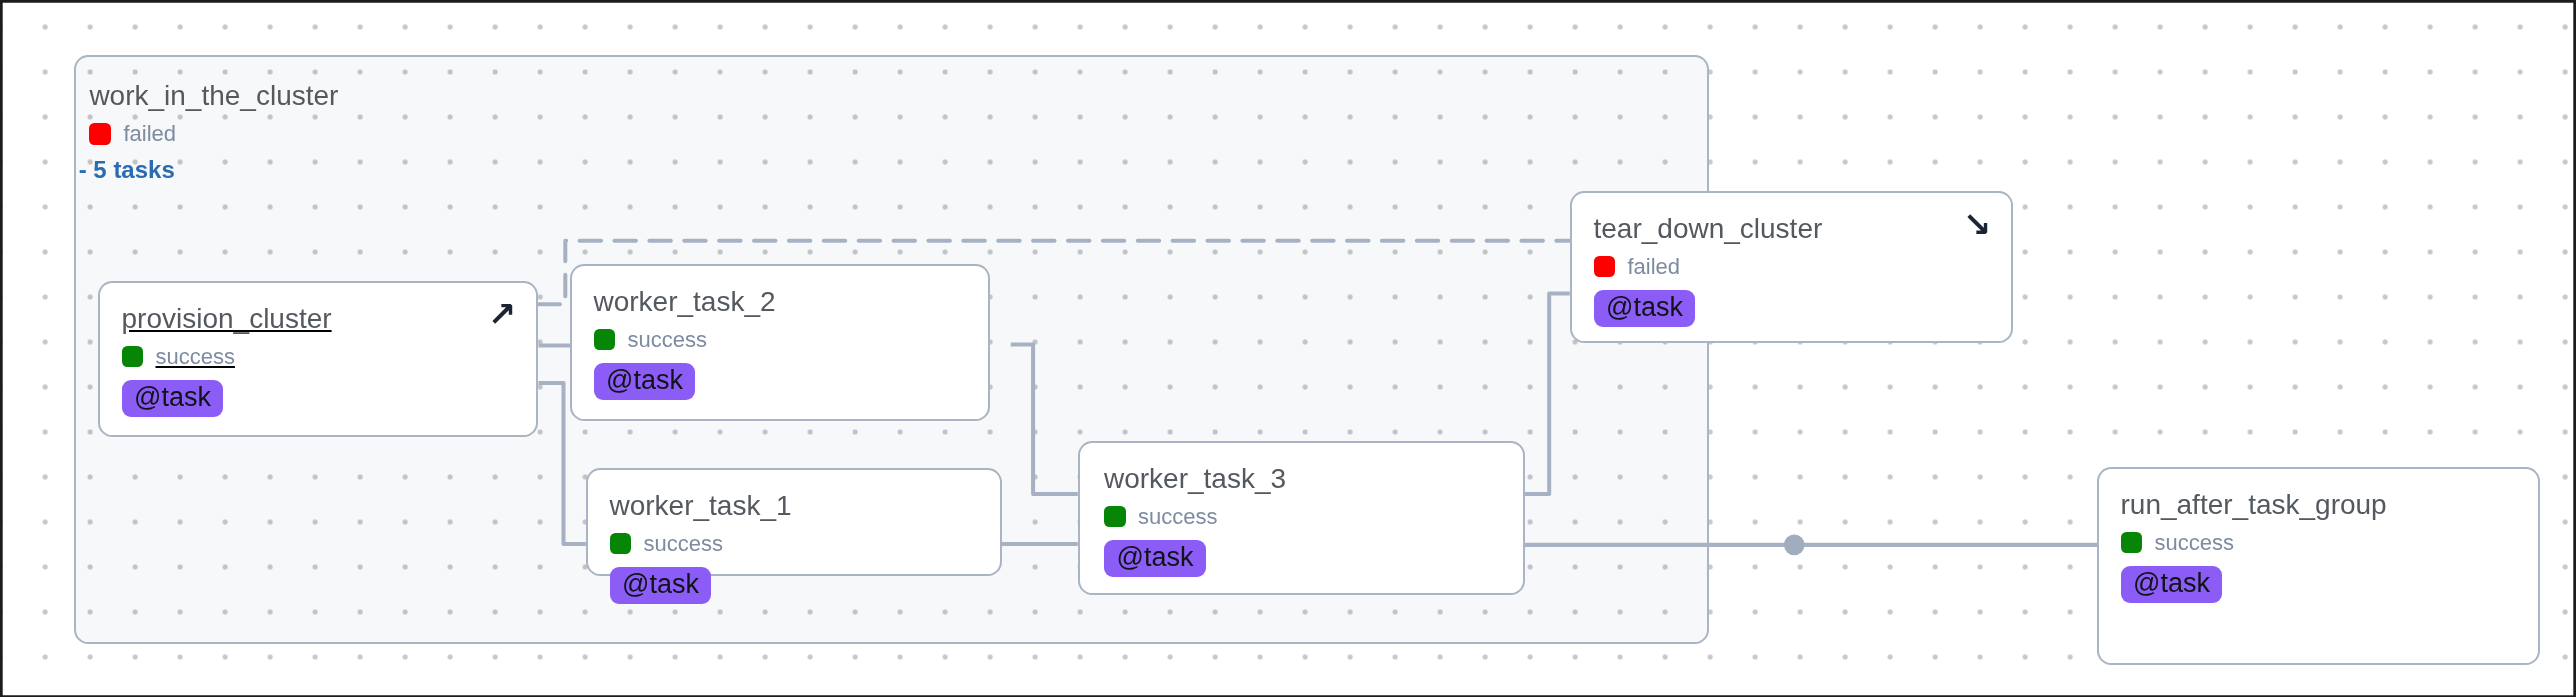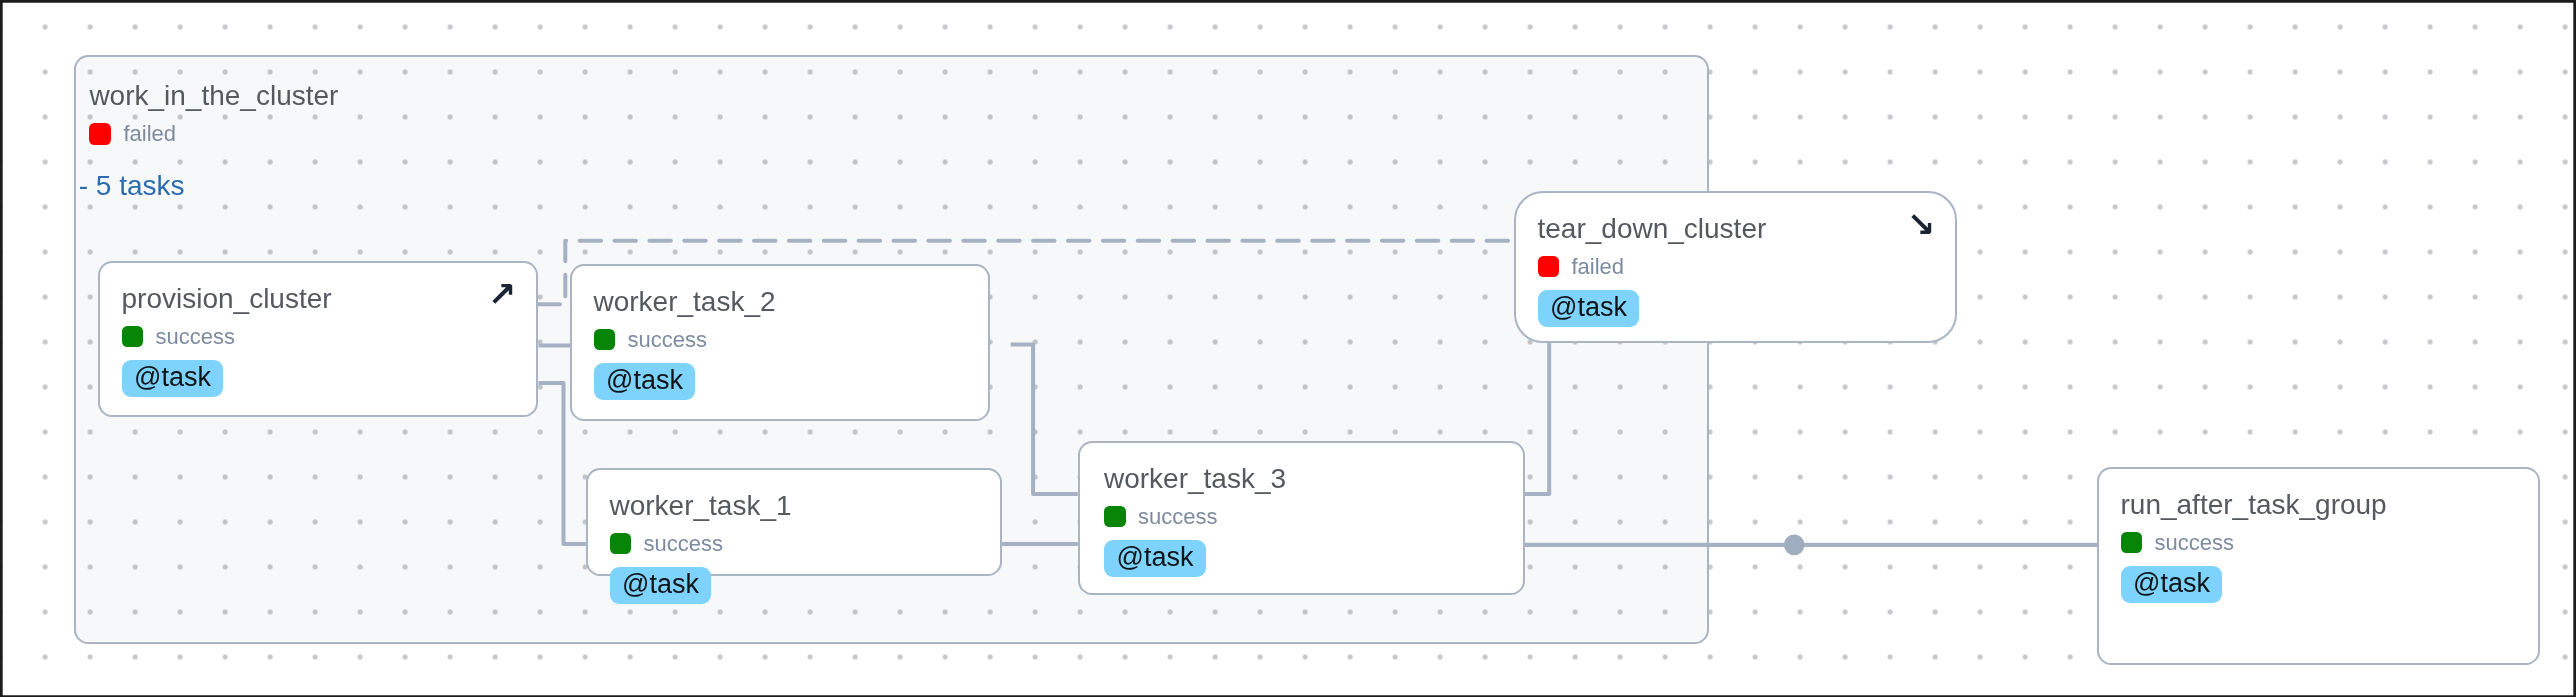--- a/index.html
+++ b/index.html
@@ -20,53 +20,53 @@
     background:rgba(116,126,138,0.055);
     border:2.2px solid #a9b5c5;
     border-radius:14.3px;
     box-sizing:border-box;
   }
   .group-header{position:absolute;left:13.4px;top:21.5px;}
   .group-title{font-size:28px;color:#54595f;line-height:34px;}
   .status-row{display:flex;align-items:center;margin-top:6.3px;height:30px;}
   .swatch{width:21.5px;height:21.5px;border-radius:5.4px;display:inline-block;flex:0 0 auto;}
   .status-label{font-size:22px;color:#7d8ba1;margin-left:12.5px;line-height:30px;}
-  .group-toggle{font-size:28px;color:#2b6cb0;margin-top:20px;margin-left:-10.7px;line-height:34px;cursor:pointer;display:inline-block;}
+  .group-toggle{font-size:24px;color:#2b6cb0;margin-top:4px;margin-left:-10.7px;line-height:34px;cursor:pointer;display:inline-block;font-weight:bold;}
   
   svg.edges{position:absolute;left:0;top:0;width:2576px;height:698px;}
   .edge{fill:none;stroke:#a6b2c3;stroke-width:4.5;stroke-linejoin:round;}
   .edge.dashed{stroke-dasharray:24 15;stroke-linecap:round;}
   
   .node{
     position:absolute;
     background:#ffffff;
     border:2.2px solid #a9b5c5;
     border-radius:14.3px;
     box-sizing:border-box;
     padding:18px 21.5px 0 21.5px;
     cursor:pointer;
   }
   .node-title{font-size:28px;color:#54595f;line-height:36px;white-space:nowrap;}
   .node .status-row{margin-top:4.5px;}
   .badge{
     display:inline-block;margin-top:8px;
-    background:#7dd3fc;color:#101418;
+    background:#8b5cf6;color:#101418;
     font-size:27px;line-height:30px;
     padding:2.7px 12.5px 4.5px 12.5px;border-radius:9px;
   }
   .arrow{
     position:absolute;top:12.5px;right:19.7px;
     font-family:"DejaVu Sans",sans-serif;
     font-size:34px;font-weight:bold;color:#1b2433;line-height:36px;
   }
-  #n-provision {left:98px;top:261px;width:440px;height:156px;}
+  #n-provision {left:98px;top:281px;width:440px;height:156px;text-decoration:underline;}
   #n-wt2       {left:570px;top:264px;width:420px;height:157px;}
   #n-wt1       {left:586px;top:468px;width:416px;height:108px;}
   #n-wt3       {left:1078px;top:441px;width:447px;height:154px;padding-left:24px;}
-  #n-teardown  {left:1514px;top:191px;width:443px;height:152px;border-radius:29px;}
+  #n-teardown  {left:1570px;top:191px;width:443px;height:152px;}
   #n-runafter  {left:2097px;top:467px;width:443px;height:198px;}
 </style>
 </head>
 <body>
 
 <div class="frame">
 
   <div class="group">
     <div class="group-header">
       <div class="group-title">work_in_the_cluster</div>

